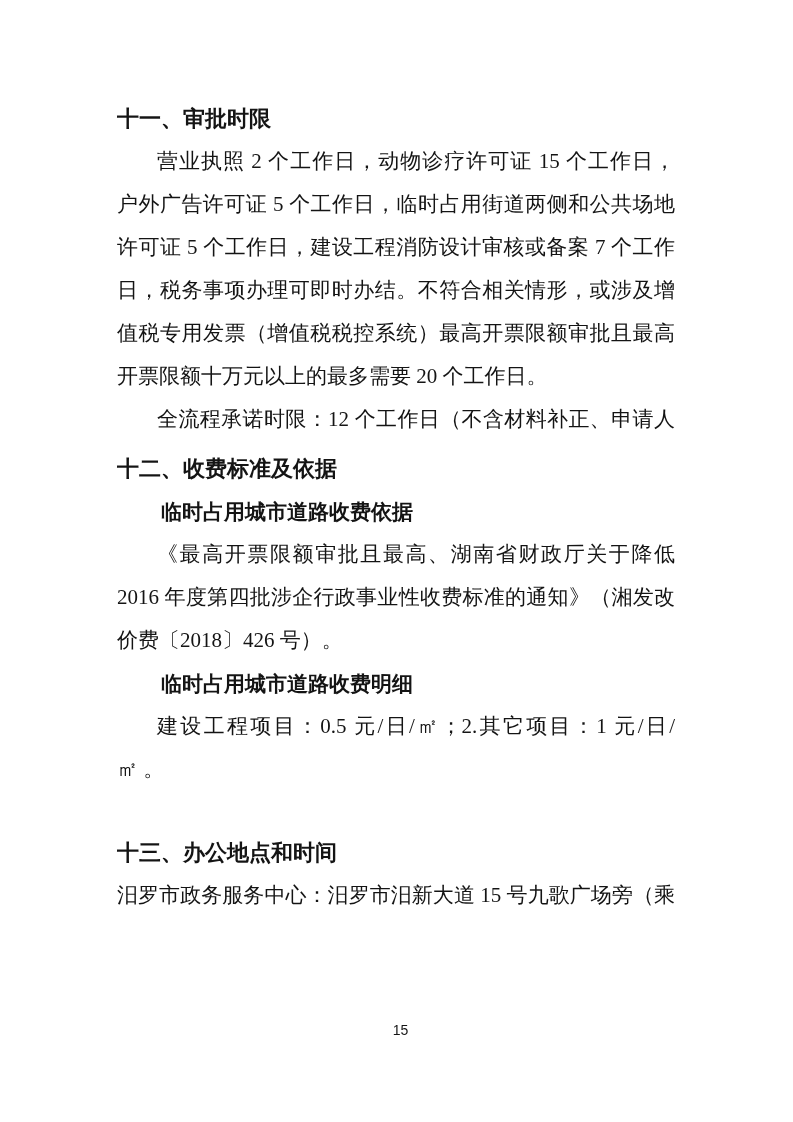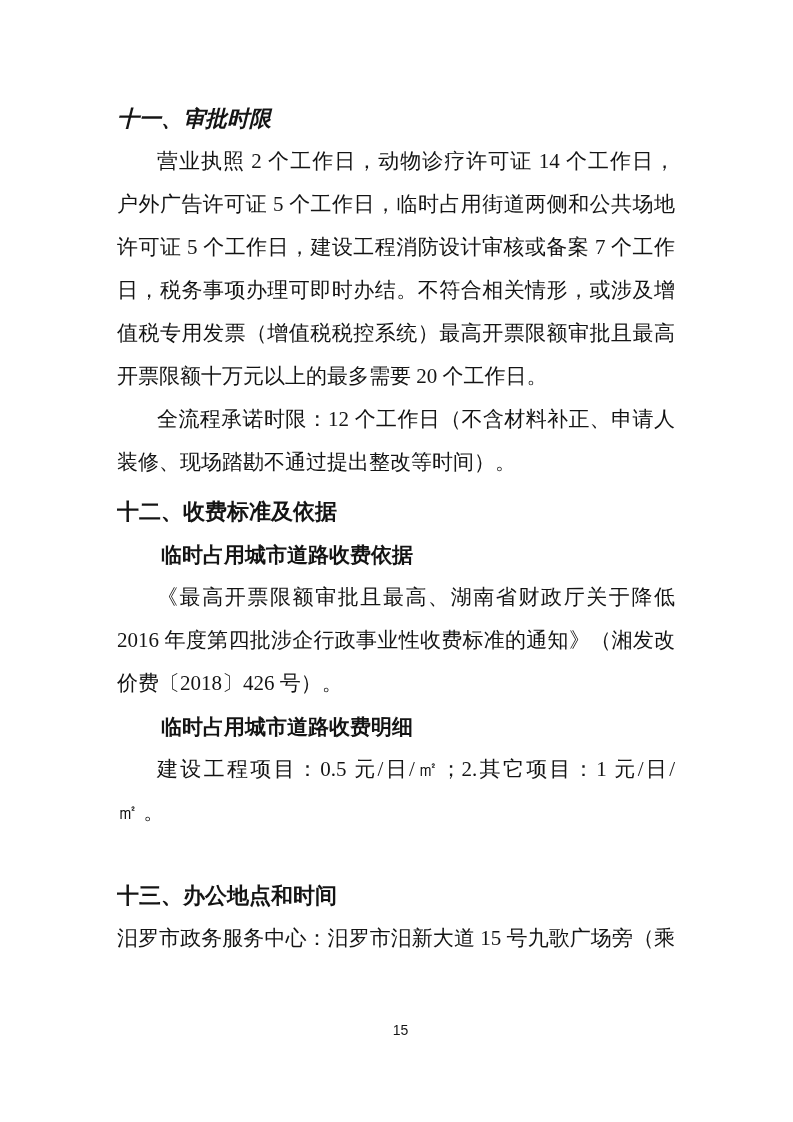--- a/index.html
+++ b/index.html
@@ -47,21 +47,21 @@
   }
   
   .h2 {
     font-family: "Liberation Sans", "DejaVu Sans", sans-serif;
     font-weight: bold;
     font-size: 21px;
     line-height: 43px;
     min-height: 43px;
     text-indent: 44px;
   }
-  .mt13 { margin-top: 13px; font-style: italic; }
+  .mt13 { margin-top: 13px; }
   .mt6  { margin-top: 6px; }
   .mt40 { margin-top: 40px; }
   .page-number {
     position: absolute;
     left: 8px;
     right: 0;
     top: 1022px;
     text-align: center;
     font-family: "Liberation Sans", "DejaVu Sans", sans-serif;
     font-size: 14px;
@@ -70,29 +70,28 @@
 </style>
 </head>
 <body>
 
 <div class="page">
   <div class="content">
 
 
     <div class="h1 mt13">十一、审批时限</div>
 
-    <div class="ln j ind">营业执照 2 个工作日，动物诊疗许可证 14 个工作日，</div>
+    <div class="ln j ind">营业执照 2 个工作日，动物诊疗许可证 15 个工作日，</div>
     <div class="ln j">户外广告许可证 5 个工作日，临时占用街道两侧和公共场地</div>
     <div class="ln j">许可证 5 个工作日，建设工程消防设计审核或备案 7 个工作</div>
     <div class="ln j">日，税务事项办理可即时办结。不符合相关情形，或涉及增</div>
     <div class="ln j">值税专用发票（增值税税控系统）最高开票限额审批且最高</div>
     <div class="ln">开票限额十万元以上的最多需要 20 个工作日。</div>
 
     <div class="ln j ind">全流程承诺时限：12 个工作日（不含材料补正、申请人</div>
-    <div class="ln">装修、现场踏勘不通过提出整改等时间）。</div>
 
     <div class="h1 mt6">十二、收费标准及依据</div>
 
     <div class="h2">临时占用城市道路收费依据</div>
 
     <div class="ln j ind">《最高开票限额审批且最高、湖南省财政厅关于降低</div>
     <div class="ln j">2016 年度第四批涉企行政事业性收费标准的通知》（湘发改</div>
     <div class="ln">价费〔2018〕426 号）。</div>
 
     <div class="h2">临时占用城市道路收费明细</div>

